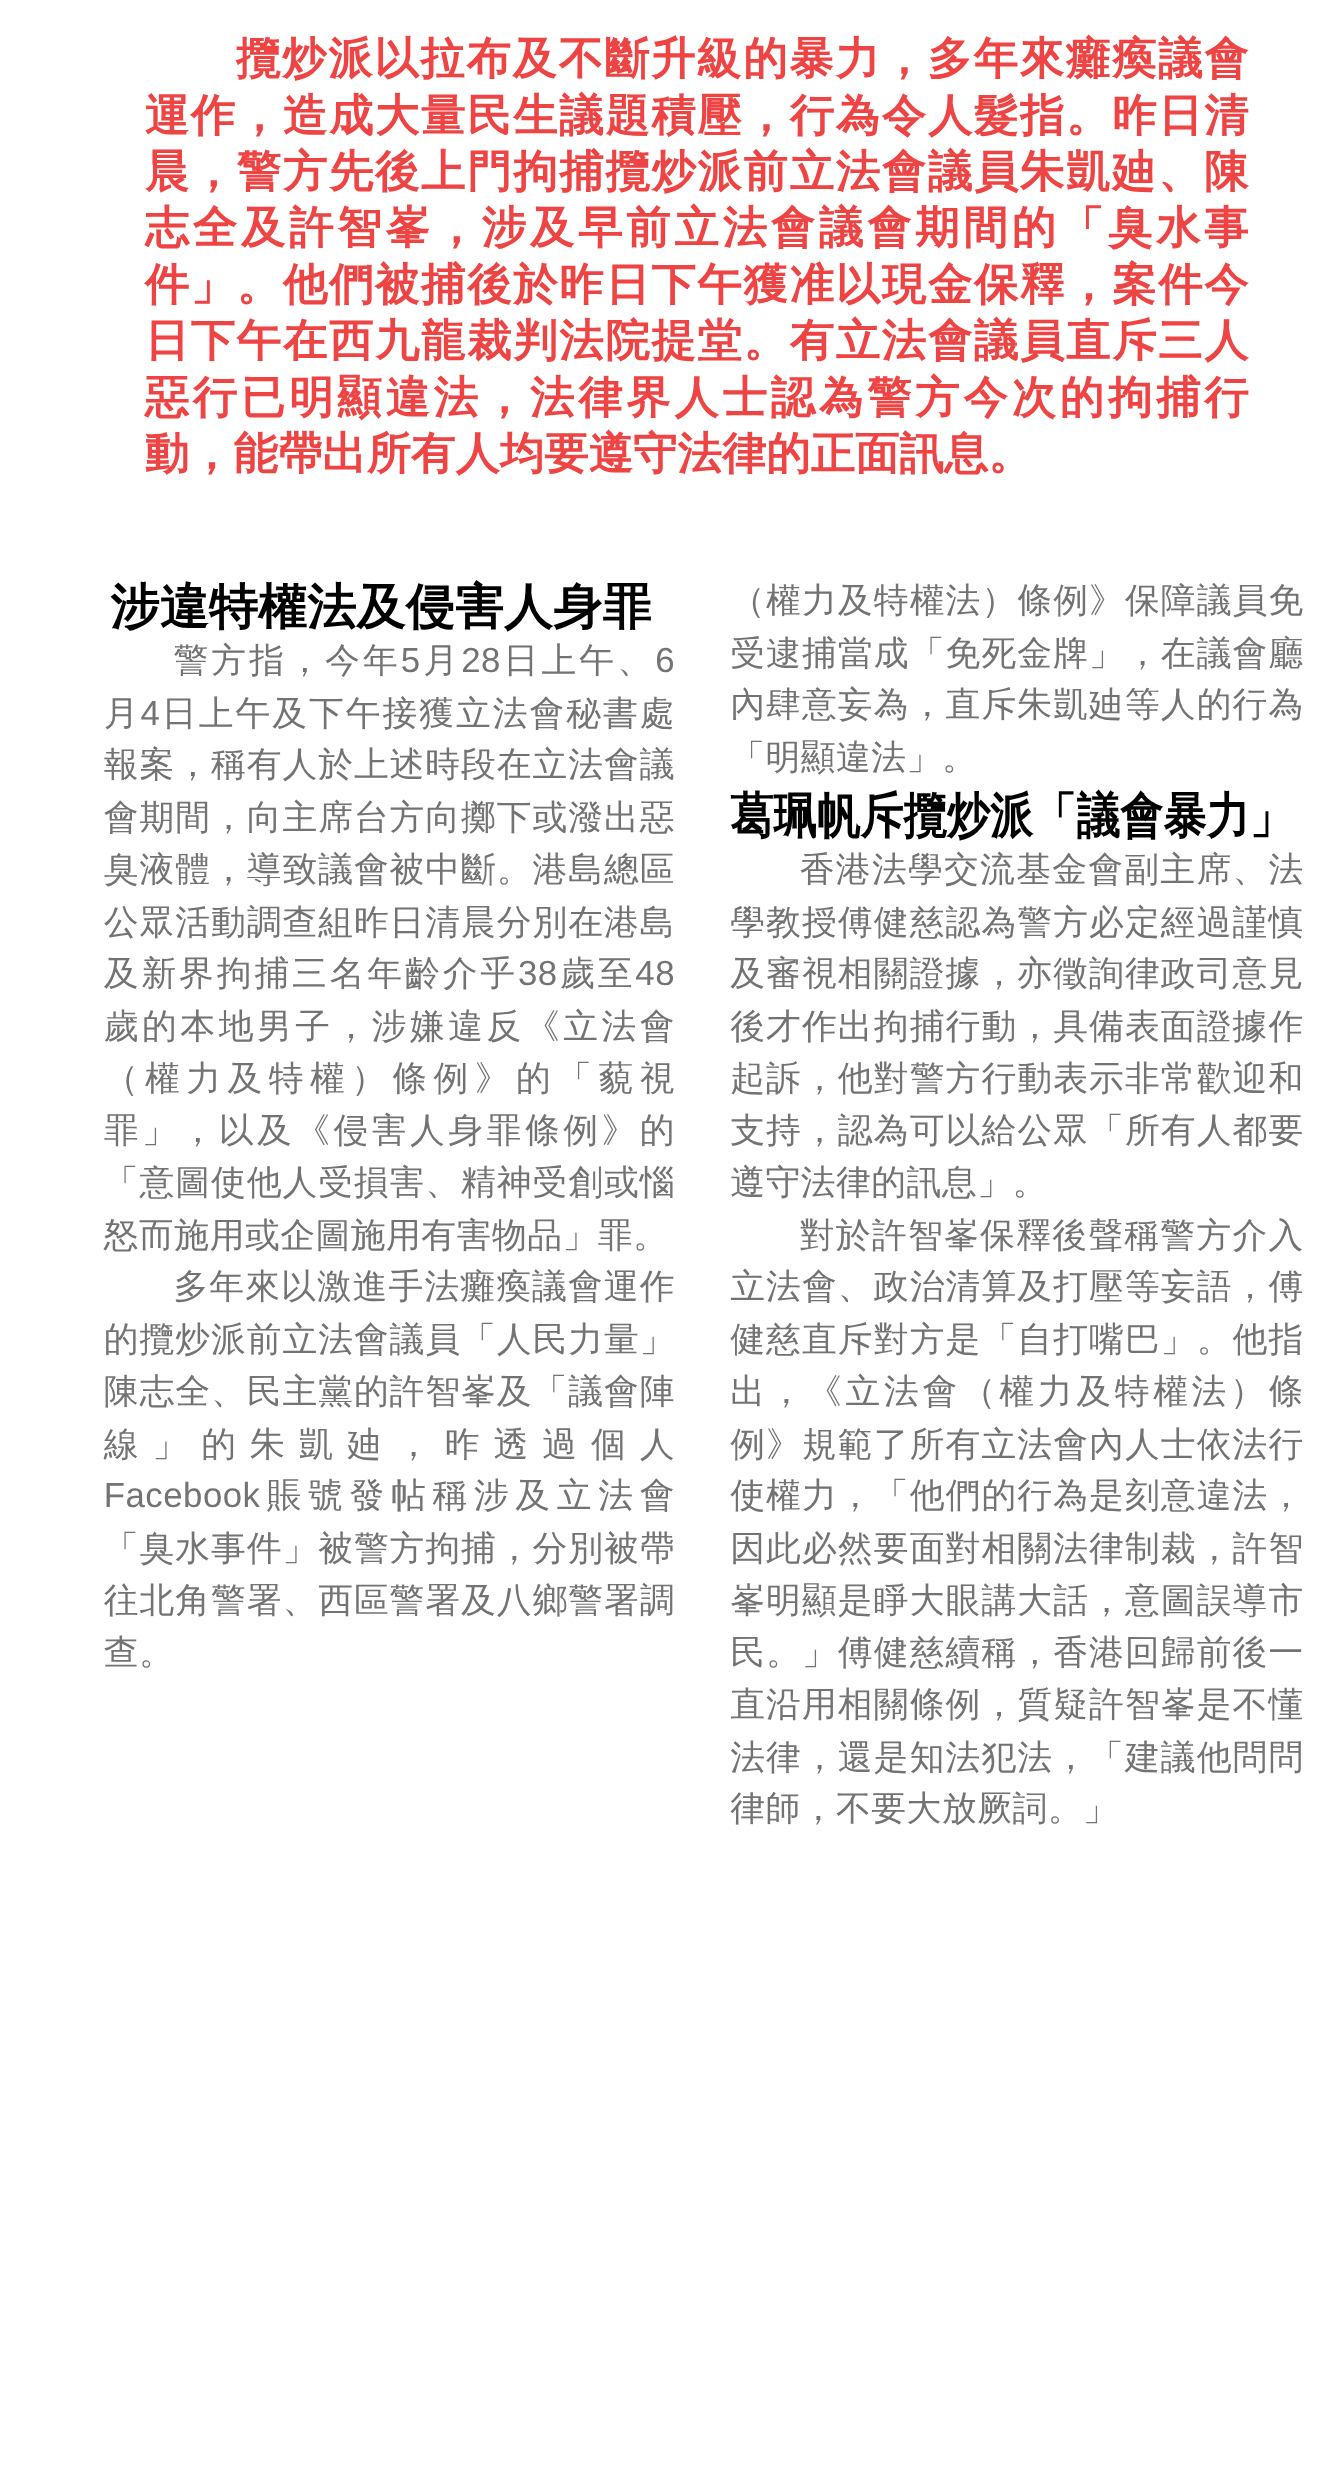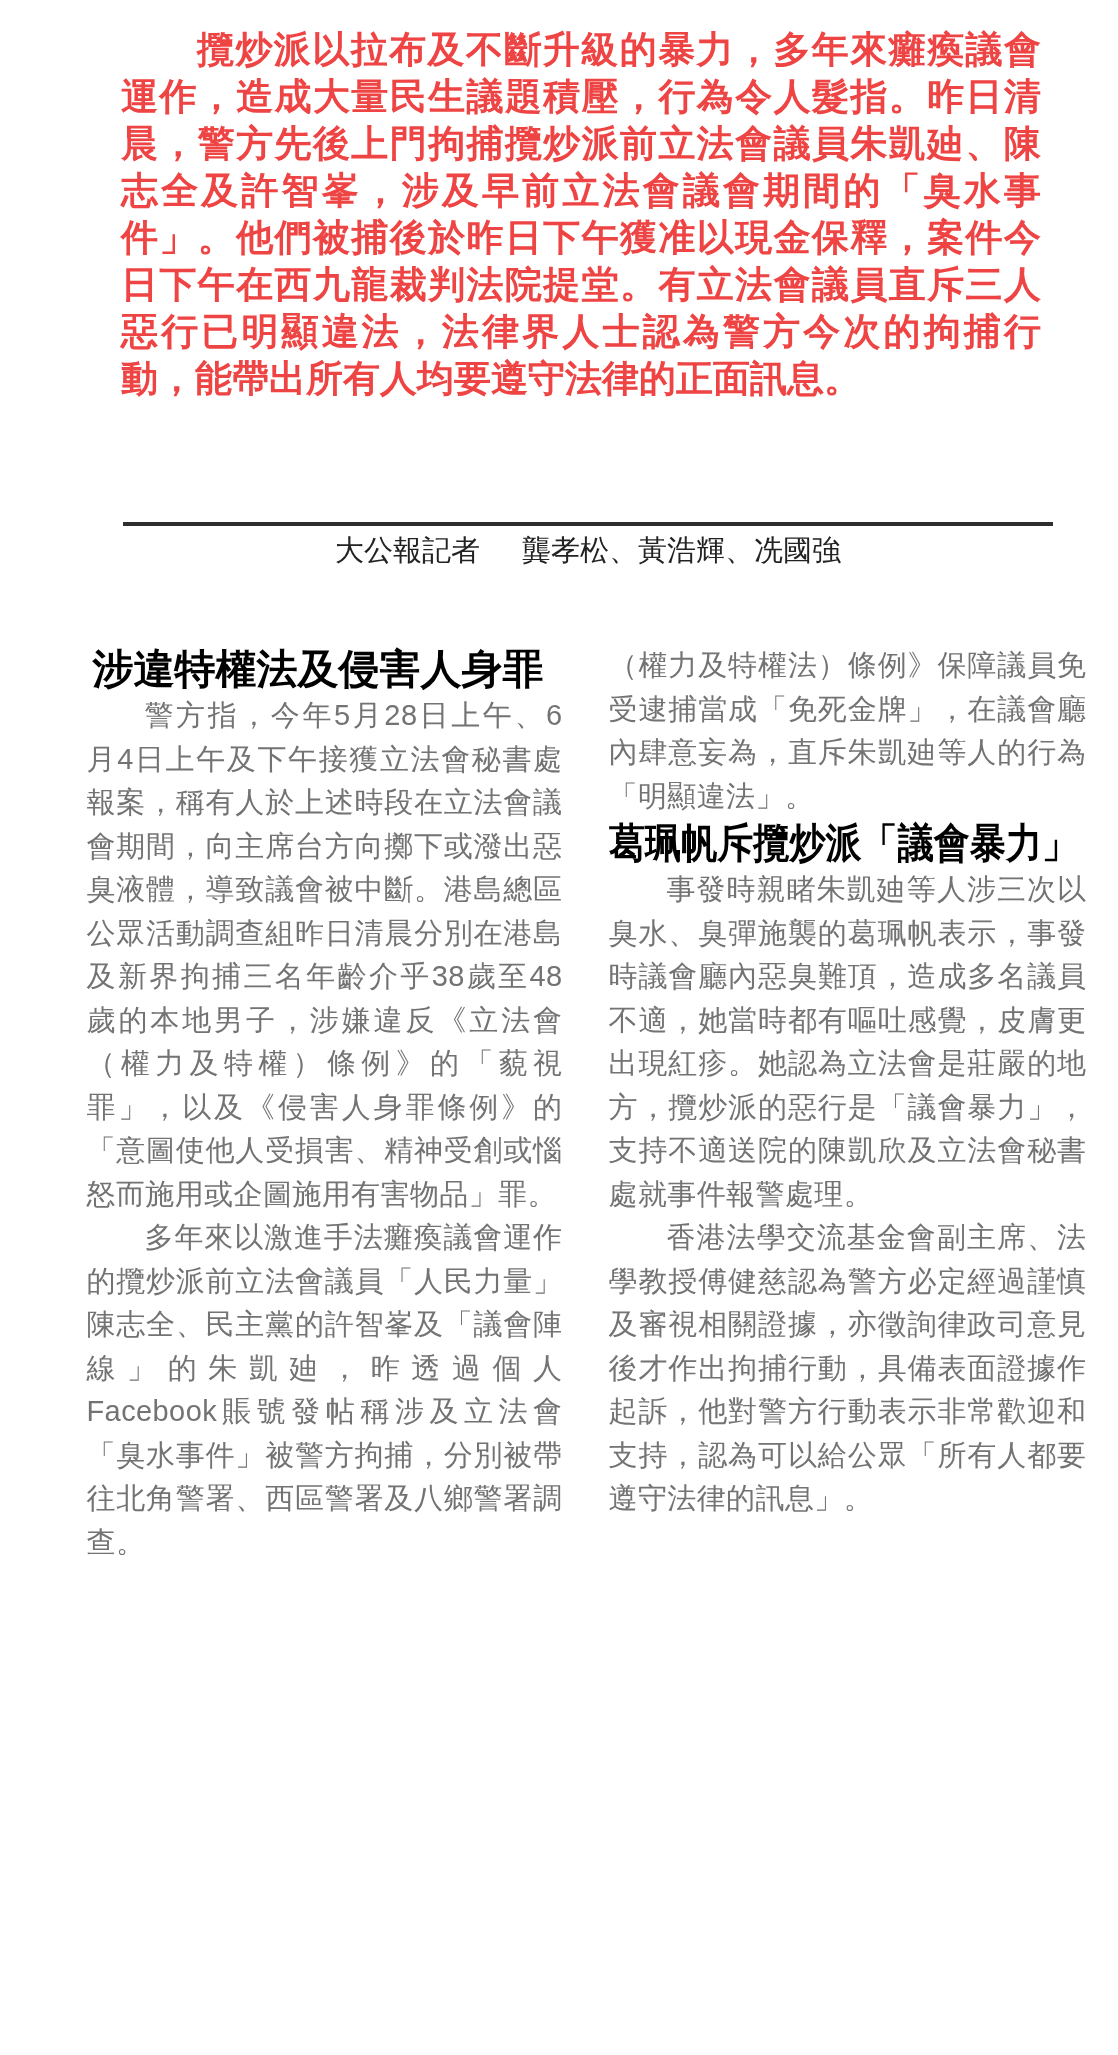--- a/index.html
+++ b/index.html
@@ -74,37 +74,31 @@
   }
   p.body.no-indent { text-indent: 0; }
 </style>
 </head>
 <body>
 
 <div class="page">
 
   <div class="lead">攬炒派以拉布及不斷升級的暴力，多年來癱瘓議會運作，造成大量民生議題積壓，行為令人髮指。昨日清晨，警方先後上門拘捕攬炒派前立法會議員朱凱廸、陳志全及許智峯，涉及早前立法會議會期間的「臭水事件」。他們被捕後於昨日下午獲准以現金保釋，案件今日下午在西九龍裁判法院提堂。有立法會議員直斥三人惡行已明顯違法，法律界人士認為警方今次的拘捕行動，能帶出所有人均要遵守法律的正面訊息。</div>
 
-  <div class="byline-block">
-    <div class="byline">
-      <span>大公報記者</span>
-      <span>龔孝松、黃浩輝、冼國強</span>
-    </div>
-  </div>
 
   <div class="columns">
 
     <div class="col col-left">
       <h2 class="section-heading h-left">涉違特權法及侵害人身罪</h2>
       <p class="body">警方指，今年5月28日上午、6月4日上午及下午接獲立法會秘書處報案，稱有人於上述時段在立法會議會期間，向主席台方向擲下或潑出惡臭液體，導致議會被中斷。港島總區公眾活動調查組昨日清晨分別在港島及新界拘捕三名年齡介乎38歲至48歲的本地男子，涉嫌違反《立法會（權力及特權）條例》的「藐視罪」，以及《侵害人身罪條例》的「意圖使他人受損害、精神受創或惱怒而施用或企圖施用有害物品」罪。</p>
       <p class="body">多年來以激進手法癱瘓議會運作的攬炒派前立法會議員「人民力量」陳志全、民主黨的許智峯及「議會陣線」的朱凱廸，昨透過個人Facebook賬號發帖稱涉及立法會「臭水事件」被警方拘捕，分別被帶往北角警署、西區警署及八鄉警署調查。</p>
     </div>
 
     <div class="col col-right">
       <p class="body no-indent">（權力及特權法）條例》保障議員免受逮捕當成「免死金牌」，在議會廳內肆意妄為，直斥朱凱廸等人的行為「明顯違法」。</p>
       <h2 class="section-heading h-right">葛珮帆斥攬炒派「議會暴力」</h2>
-      <p class="body">事發時親睹朱凱廸等人涉三次以臭水、臭彈施襲的葛珮帆表示，事發時議會廳內惡臭難頂，造成多名議員不適，她當時都有嘔吐感覺，皮膚更出現紅疹。她認為立法會是莊嚴的地方，攬炒派的惡行是「議會暴力」，支持不適送院的陳凱欣及立法會秘書處就事件報警處理。</p>
       <p class="body">香港法學交流基金會副主席、法學教授傅健慈認為警方必定經過謹慎及審視相關證據，亦徵詢律政司意見後才作出拘捕行動，具備表面證據作起訴，他對警方行動表示非常歡迎和支持，認為可以給公眾「所有人都要遵守法律的訊息」。</p>
+      <p class="body">對於許智峯保釋後聲稱警方介入立法會、政治清算及打壓等妄語，傅健慈直斥對方是「自打嘴巴」。他指出，《立法會（權力及特權法）條例》規範了所有立法會內人士依法行使權力，「他們的行為是刻意違法，因此必然要面對相關法律制裁，許智峯明顯是睜大眼講大話，意圖誤導市民。」傅健慈續稱，香港回歸前後一直沿用相關條例，質疑許智峯是不懂法律，還是知法犯法，「建議他問問律師，不要大放厥詞。」</p>
     </div>
 
   </div>
 
 </div>
 
 </body></html>

